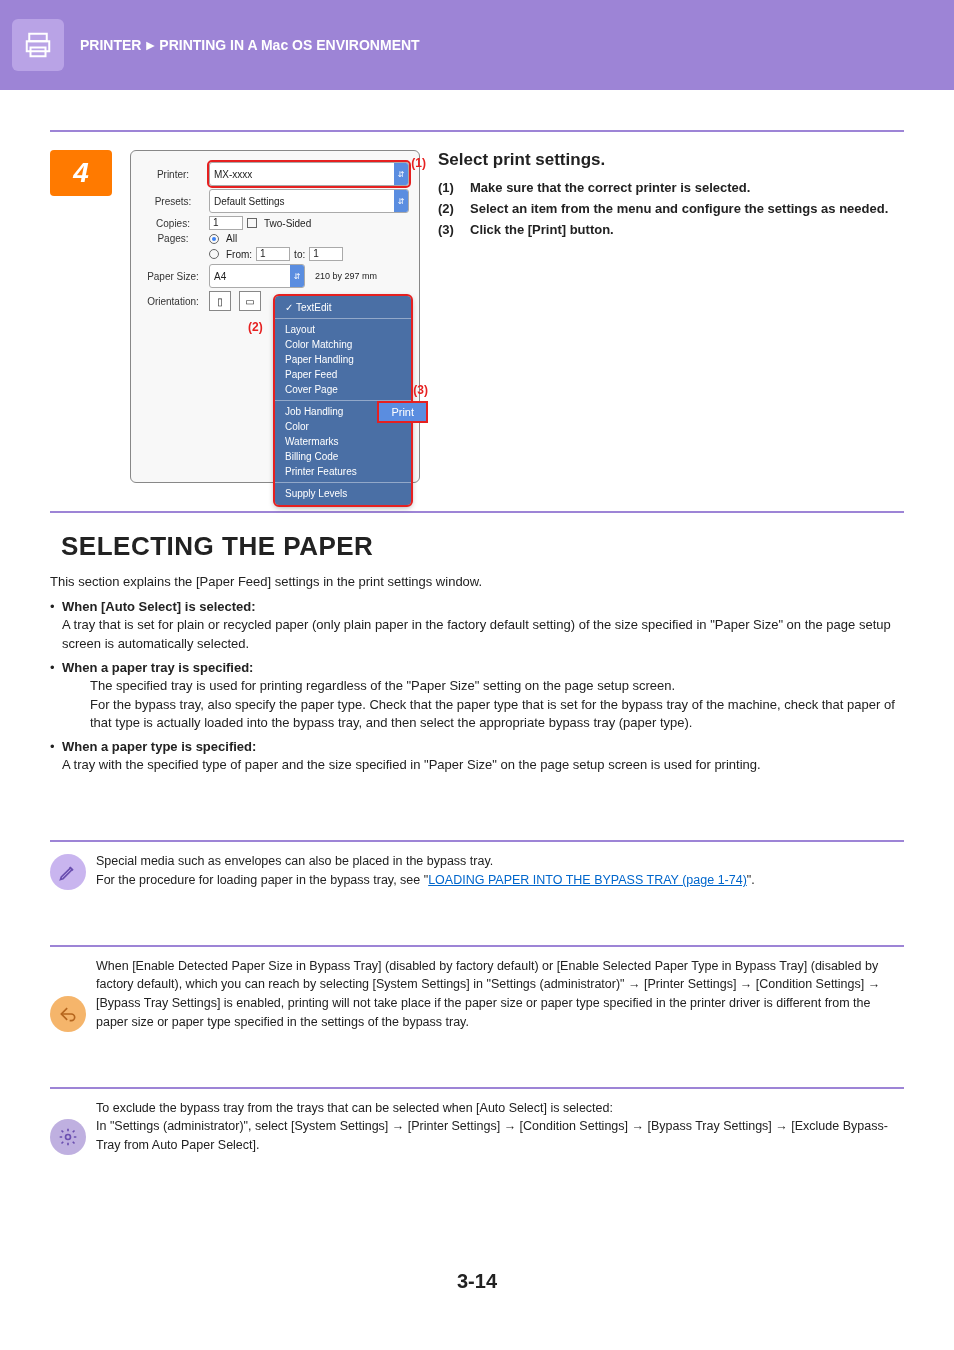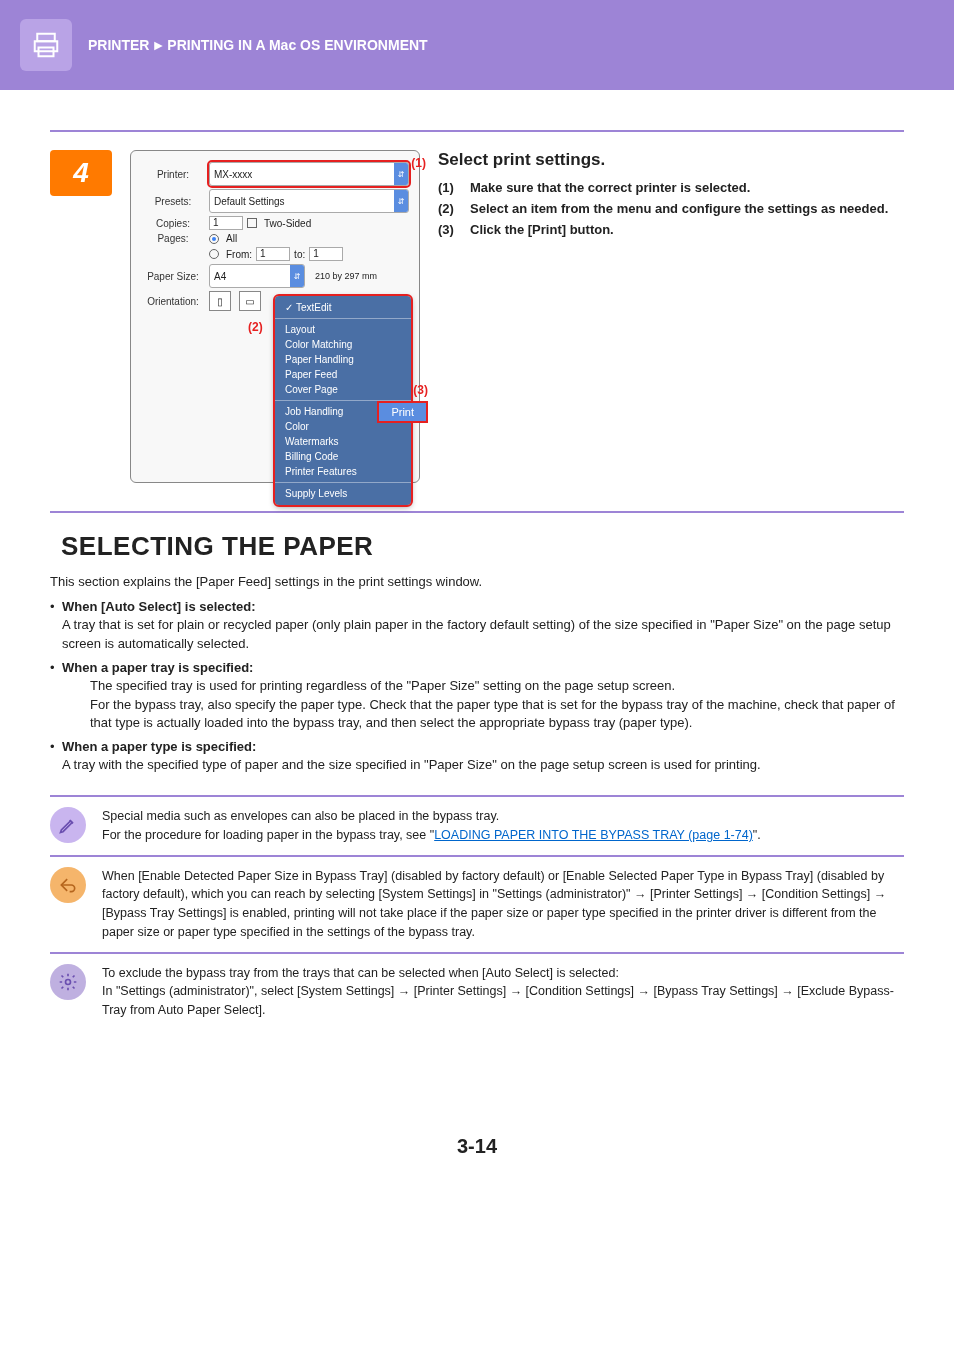--- a/index.html
+++ b/index.html
@@ -16,21 +16,21 @@
     color:var(--text);
     font-size:13px;
     background:#fff;
     width:954px;
   }
   .top-band{
     background:var(--purple);
     height:90px;
     display:flex;
     align-items:center;
-    padding-left:20px;
+    padding-left:12px;
     color:#fff;
     font-weight:bold;
     font-size:14px;
   }
   .top-band .hdr-icon{
     width:52px;height:52px;border-radius:6px;background:var(--purple-light);
     display:flex;align-items:center;justify-content:center;margin-right:16px;
   }
   .top-band .hdr-icon svg{width:30px;height:30px;}
   .page{padding:40px 50px;}
@@ -81,21 +81,21 @@
   .olist li .num{min-width:26px;}
 
   h1.sec{font-size:26px;font-weight:bold;margin:16px 0 12px 11px;letter-spacing:.5px;}
   p.lead{margin:6px 0 10px 0;font-size:13px;}
   .bullets{margin:0;padding:0;list-style:none;}
   .bullets>li{margin:6px 0 6px 0;padding-left:12px;position:relative;}
   .bullets>li::before{content:"•";position:absolute;left:0;top:0;}
   .bullets>li .bt{font-weight:bold;display:block;margin-bottom:2px;}
   .bullets>li .bd{display:block;line-height:1.45;padding-left:0;}
 
-  .note-block{display:flex;gap:16px;align-items:flex-start;border-top:2px solid var(--purple);padding:10px 0;}
+  .note-block{display:flex;gap:10px;align-items:flex-end;border-top:2px solid var(--purple);padding:10px 0;margin-top:45px;}
   .note-block:last-child{border-bottom:2px solid var(--purple);}
   .note-icon{width:36px;height:36px;border-radius:50%;flex-shrink:0;display:flex;align-items:center;justify-content:center;}
   .ni-pen{background:#c9b5ef;}
   .ni-back{background:#f5b56b;}
   .ni-gear{background:#bfb0e0;}
   .note-icon svg{width:20px;height:20px;}
   .note-text{flex:1;font-size:12.5px;line-height:1.5;}
   a.link{color:var(--link);text-decoration:underline;}
   .page-num{text-align:center;font-size:20px;font-weight:bold;margin-top:105px;}
 </style>

